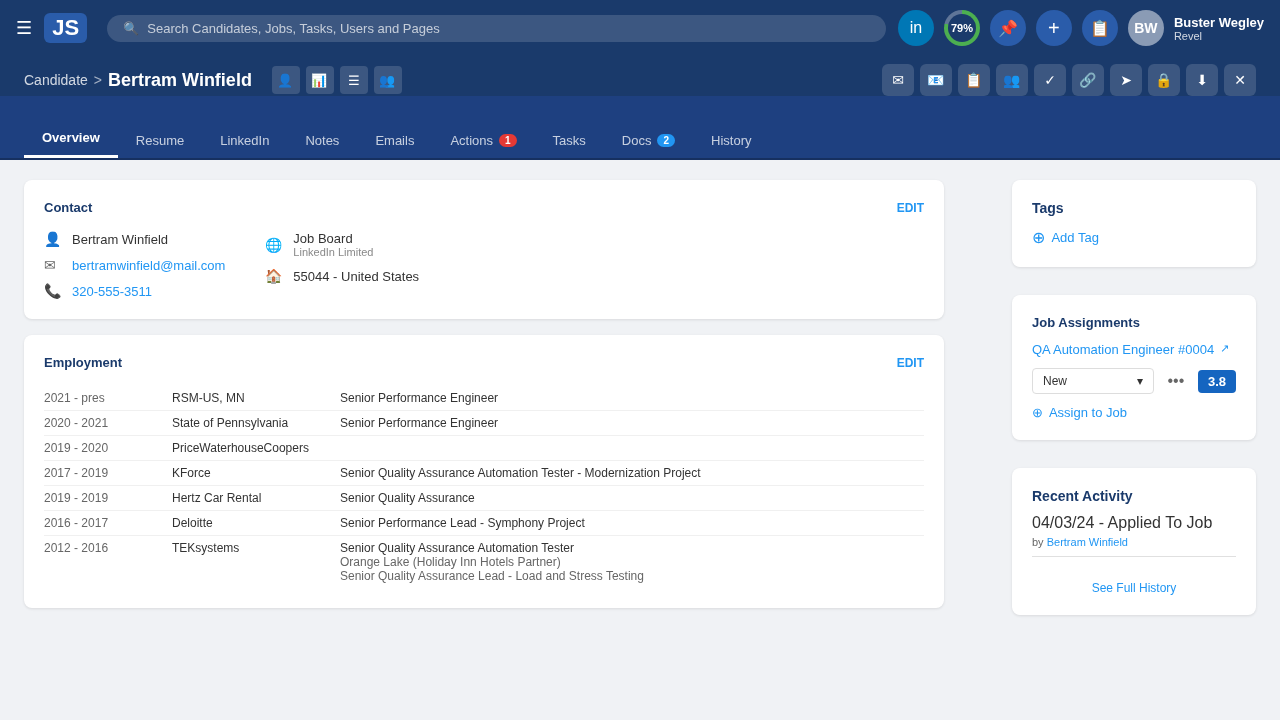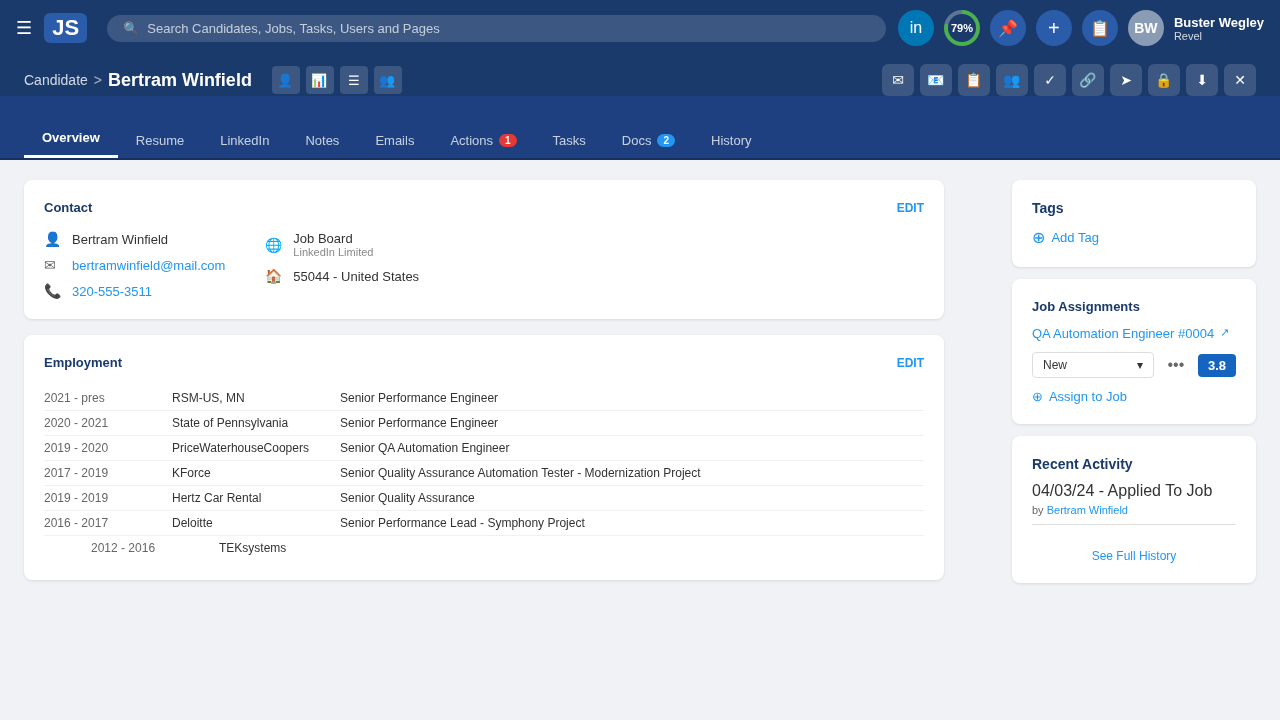--- a/index.html
+++ b/index.html
@@ -129,21 +129,21 @@
     .tab .badge.blue { background: #2196f3; }
 
     
     .main-content {
       display: flex;
       gap: 0;
       padding: 20px 24px;
       gap: 20px;
     }
     .left-panel { flex: 1; display: flex; flex-direction: column; gap: 16px; }
-    .right-panel { width: 292px; flex-shrink: 0; display: flex; flex-direction: column; gap: 12px; padding-left: 48px; }
+    .right-panel { width: 292px; flex-shrink: 0; display: flex; flex-direction: column; gap: 28px; padding-left: 48px; }
 
     
     .card {
       background: #fff;
       border-radius: 8px;
       padding: 20px;
       box-shadow: 0 1px 3px rgba(0,0,0,0.1);
     }
     .card-header {
       display: flex;
@@ -167,21 +167,21 @@
     
     .employment-row {
       display: grid;
       grid-template-columns: 120px 160px 1fr;
       gap: 8px;
       padding: 5px 0;
       font-size: 12px;
       color: #444;
       border-bottom: 1px solid #f0f0f0;
     }
-    .employment-row:last-child { border-bottom: none; margin-left: 47px; }
+    .employment-row:last-child { border-bottom: none; }
     .emp-dates { color: #666; }
     .emp-company { color: #333; font-weight: 500; }
     .emp-title { color: #333; }
 
     
     .right-card-title { font-weight: 700; font-size: 14px; color: #1a3a6b; margin-bottom: 12px; }
     .add-tag-btn {
       display: flex; align-items: center; gap: 6px;
       color: #2196f3; cursor: pointer; font-size: 13px;
     }
@@ -368,40 +368,40 @@
       <span class="emp-title">Senior Performance Engineer</span>
     </div>
           <div class="employment-row">
       <span class="emp-dates">2020 - 2021</span>
       <span class="emp-company">State of Pennsylvania</span>
       <span class="emp-title">Senior Performance Engineer</span>
     </div>
           <div class="employment-row">
       <span class="emp-dates">2019 - 2020</span>
       <span class="emp-company">PriceWaterhouseCoopers</span>
-      <span class="emp-title">Senior QA Automation Engineer</span>
     </div>
           <div class="employment-row">
       <span class="emp-dates">2017 - 2019</span>
       <span class="emp-company">KForce</span>
       <span class="emp-title">Senior Quality Assurance Automation Tester - Modernization Project</span>
     </div>
           <div class="employment-row">
       <span class="emp-dates">2019 - 2019</span>
       <span class="emp-company">Hertz Car Rental</span>
       <span class="emp-title">Senior Quality Assurance</span>
     </div>
           <div class="employment-row">
       <span class="emp-dates">2016 - 2017</span>
       <span class="emp-company">Deloitte</span>
       <span class="emp-title">Senior Performance Lead - Symphony Project</span>
     </div>
           <div class="employment-row">
       <span class="emp-dates">2012 - 2016</span>
       <span class="emp-company">TEKsystems</span>
+      <span class="emp-title">Senior Quality Assurance Automation Tester<br><span style="color:#666">Orange Lake (Holiday Inn Hotels Partner)</span><br><span style="color:#666">Senior Quality Assurance Lead - Load and Stress Testing</span></span>
     </div>
         </div>
     </div>
 
   </div>
 
   <div class="right-panel">
 
     <div class="card">
       <div class="right-card-title">Tags</div>

